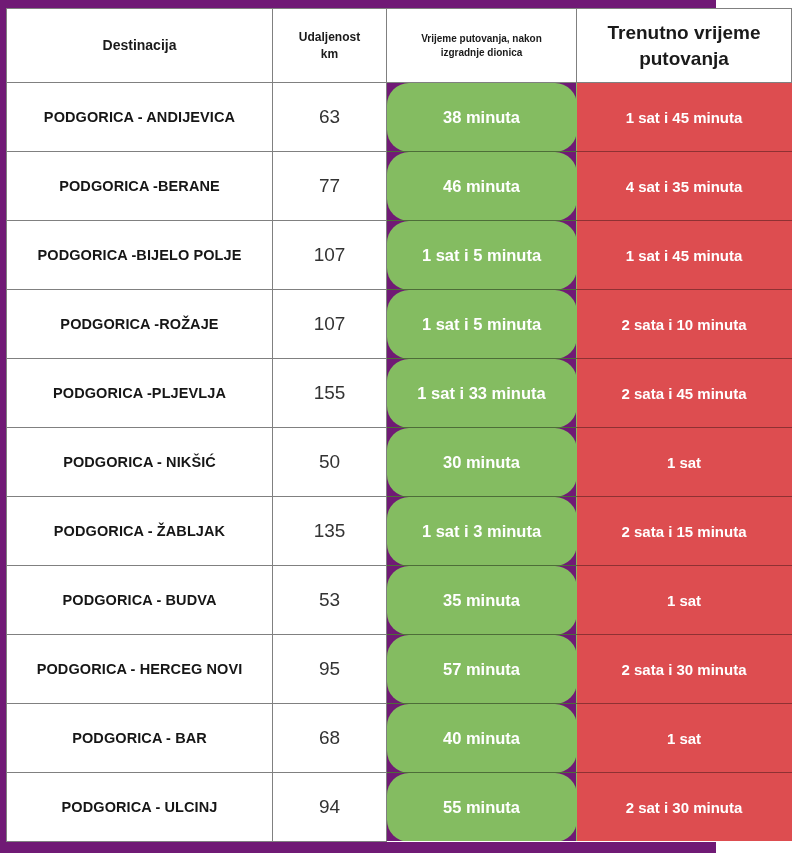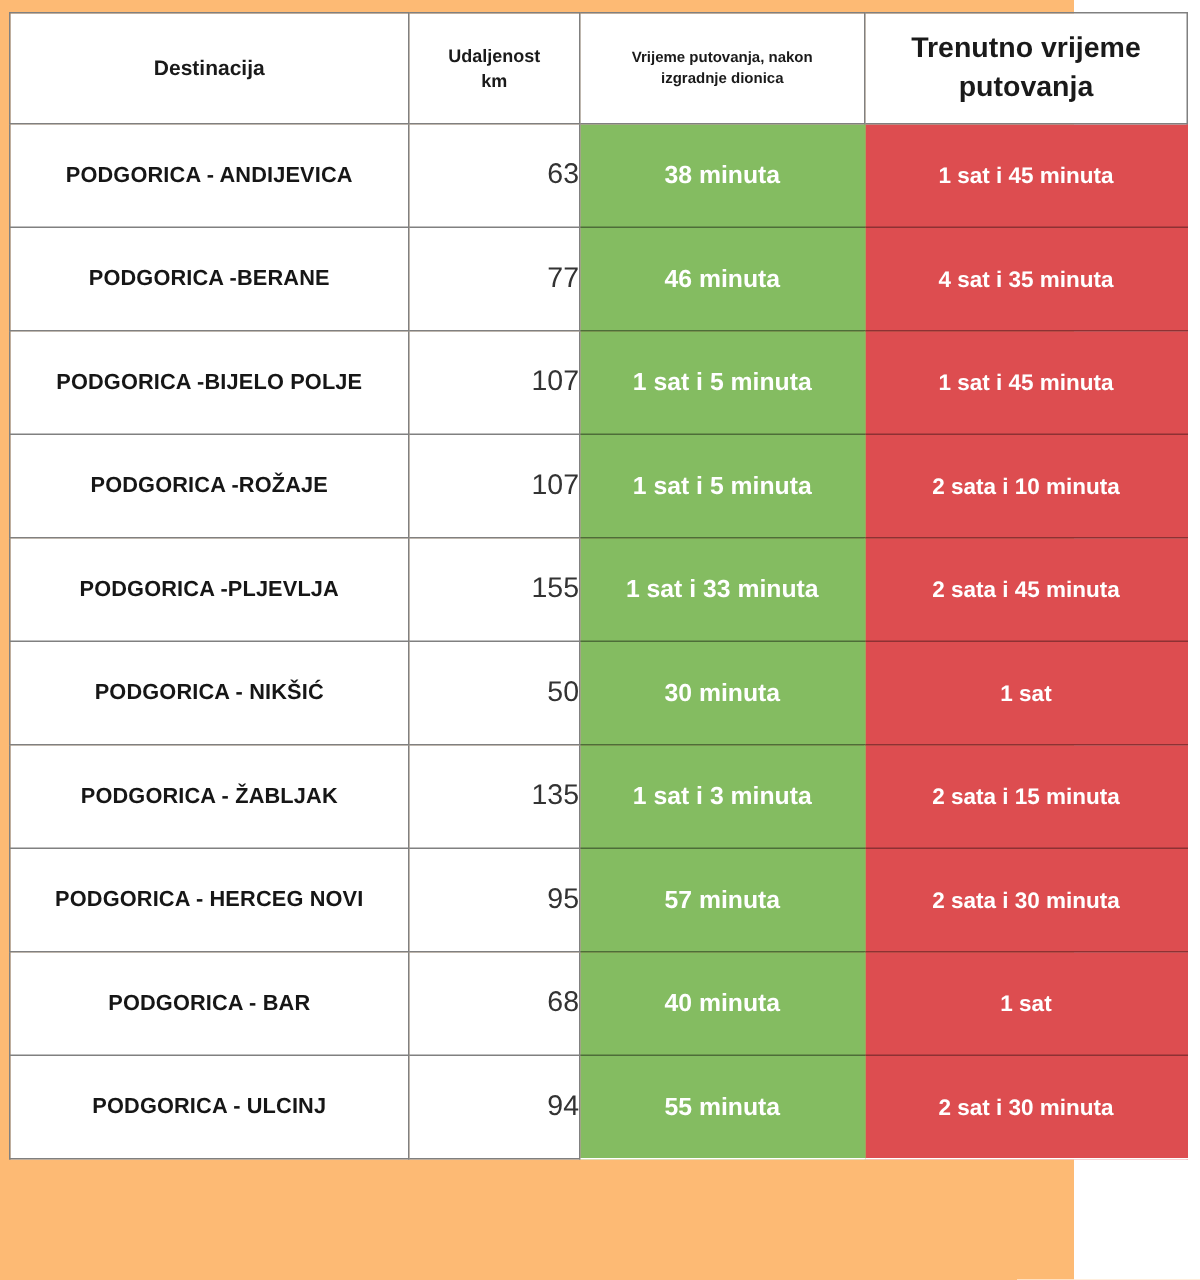--- a/index.html
+++ b/index.html
@@ -11,21 +11,21 @@
     width: 800px;
     height: 853px;
     font-family: "Liberation Sans", sans-serif;
     overflow: hidden;
   }
 
   #page {
     position: relative;
     width: 716px;
     height: 853px;
-    background: #fdba74;
+    background: #701a75;
   }
 
   table.travel-table {
     position: absolute;
     left: 6px;
     top: 8px;
     width: 785px;
     border-collapse: collapse;
     table-layout: fixed;
   }
@@ -65,32 +65,33 @@
     font-size: 14.5px;
     font-weight: bold;
     text-align: center;
     letter-spacing: 0.1px;
   }
   td.dist {
     background: #ffffff;
     color: #333333;
     font-size: 19px;
     font-weight: normal;
-    text-align: right;
+    text-align: center;
   }
   td.cell-green {
     background: #84bc61;
     color: #ffffff;
     font-size: 16.5px;
     font-weight: bold;
     text-align: center;
     border-left-color: #ffffff;
     border-right-color: #84bc61;
     border-top-color: #4d6d38;
     border-bottom-color: #4d6d38;
+    border-radius: 22px;
   }
   td.cell-red {
     background: #dd4d50;
     color: #ffffff;
     font-size: 15px;
     font-weight: bold;
     text-align: center;
     border-left-color: #dd4d50;
     border-right-color: #dd4d50;
     border-top-color: #8e3133;
@@ -169,20 +170,26 @@
           <td class="cell-green">30 minuta</td>
           <td class="cell-red">1 sat</td>
         </tr>
         <tr>
           <td class="dest">PODGORICA - ŽABLJAK</td>
           <td class="dist">135</td>
           <td class="cell-green">1 sat i 3 minuta</td>
           <td class="cell-red">2 sata i 15 minuta</td>
         </tr>
         <tr>
+          <td class="dest">PODGORICA - BUDVA</td>
+          <td class="dist">53</td>
+          <td class="cell-green">35 minuta</td>
+          <td class="cell-red">1 sat</td>
+        </tr>
+        <tr>
           <td class="dest">PODGORICA - HERCEG NOVI</td>
           <td class="dist">95</td>
           <td class="cell-green">57 minuta</td>
           <td class="cell-red">2 sata i 30 minuta</td>
         </tr>
         <tr>
           <td class="dest">PODGORICA - BAR</td>
           <td class="dist">68</td>
           <td class="cell-green">40 minuta</td>
           <td class="cell-red">1 sat</td>

